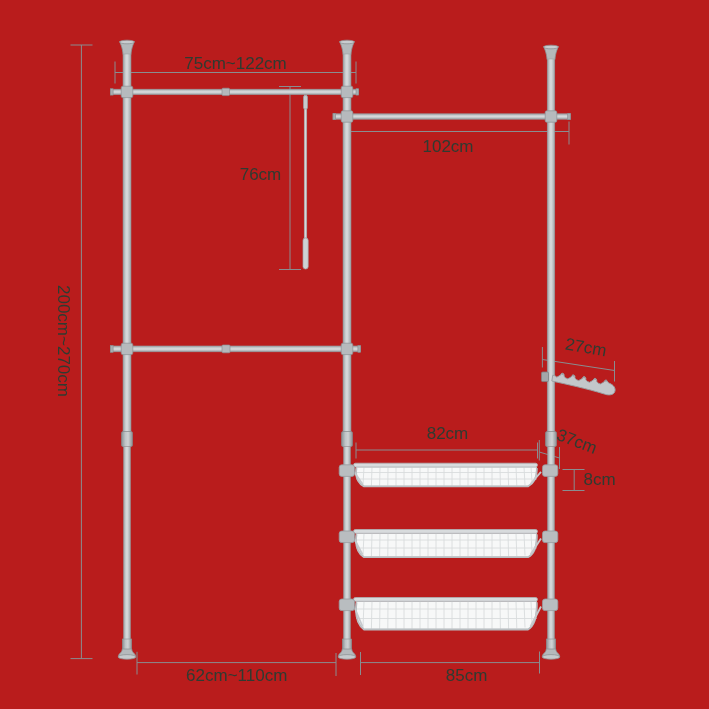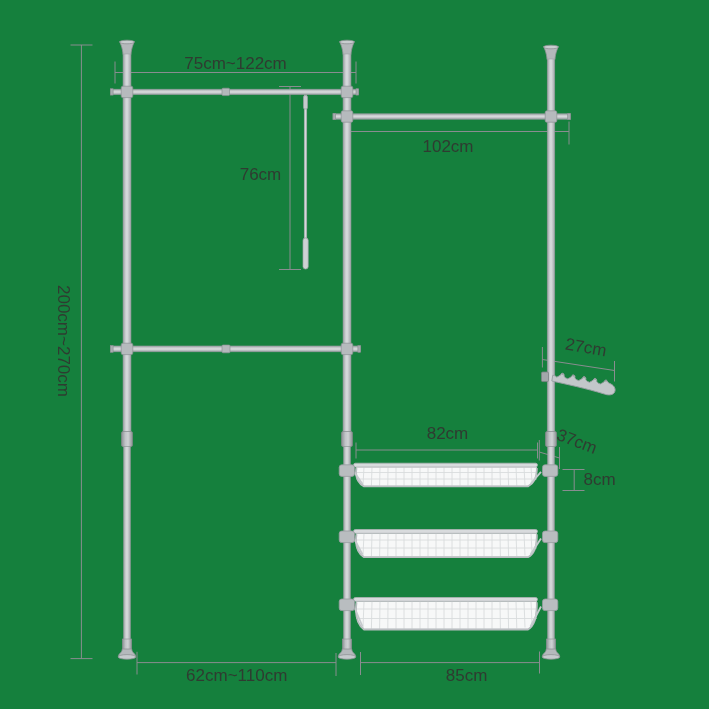--- a/index.html
+++ b/index.html
@@ -1,16 +1,16 @@
 <!DOCTYPE html>
 <html><head>
 <meta charset="utf-8">
 <style>
   html,body{margin:0;padding:0;background:#ffffff;}
-  .wrap{width:709px;height:709px;position:relative;overflow:hidden;background:#15803d;}
+  .wrap{width:709px;height:709px;position:relative;overflow:hidden;background:#b91c1c;}
   text{font-family:"Liberation Sans", sans-serif;fill:#2f3b31;}
 </style>
 </head>
 <body>
 <div class="wrap">
 <svg width="709" height="709" viewBox="0 0 709 709">
 <defs>
   <linearGradient id="gph" x1="0" y1="0" x2="1" y2="0">
     <stop offset="0" stop-color="#989da0"></stop>
     <stop offset="0.3" stop-color="#c8ccce"></stop>

